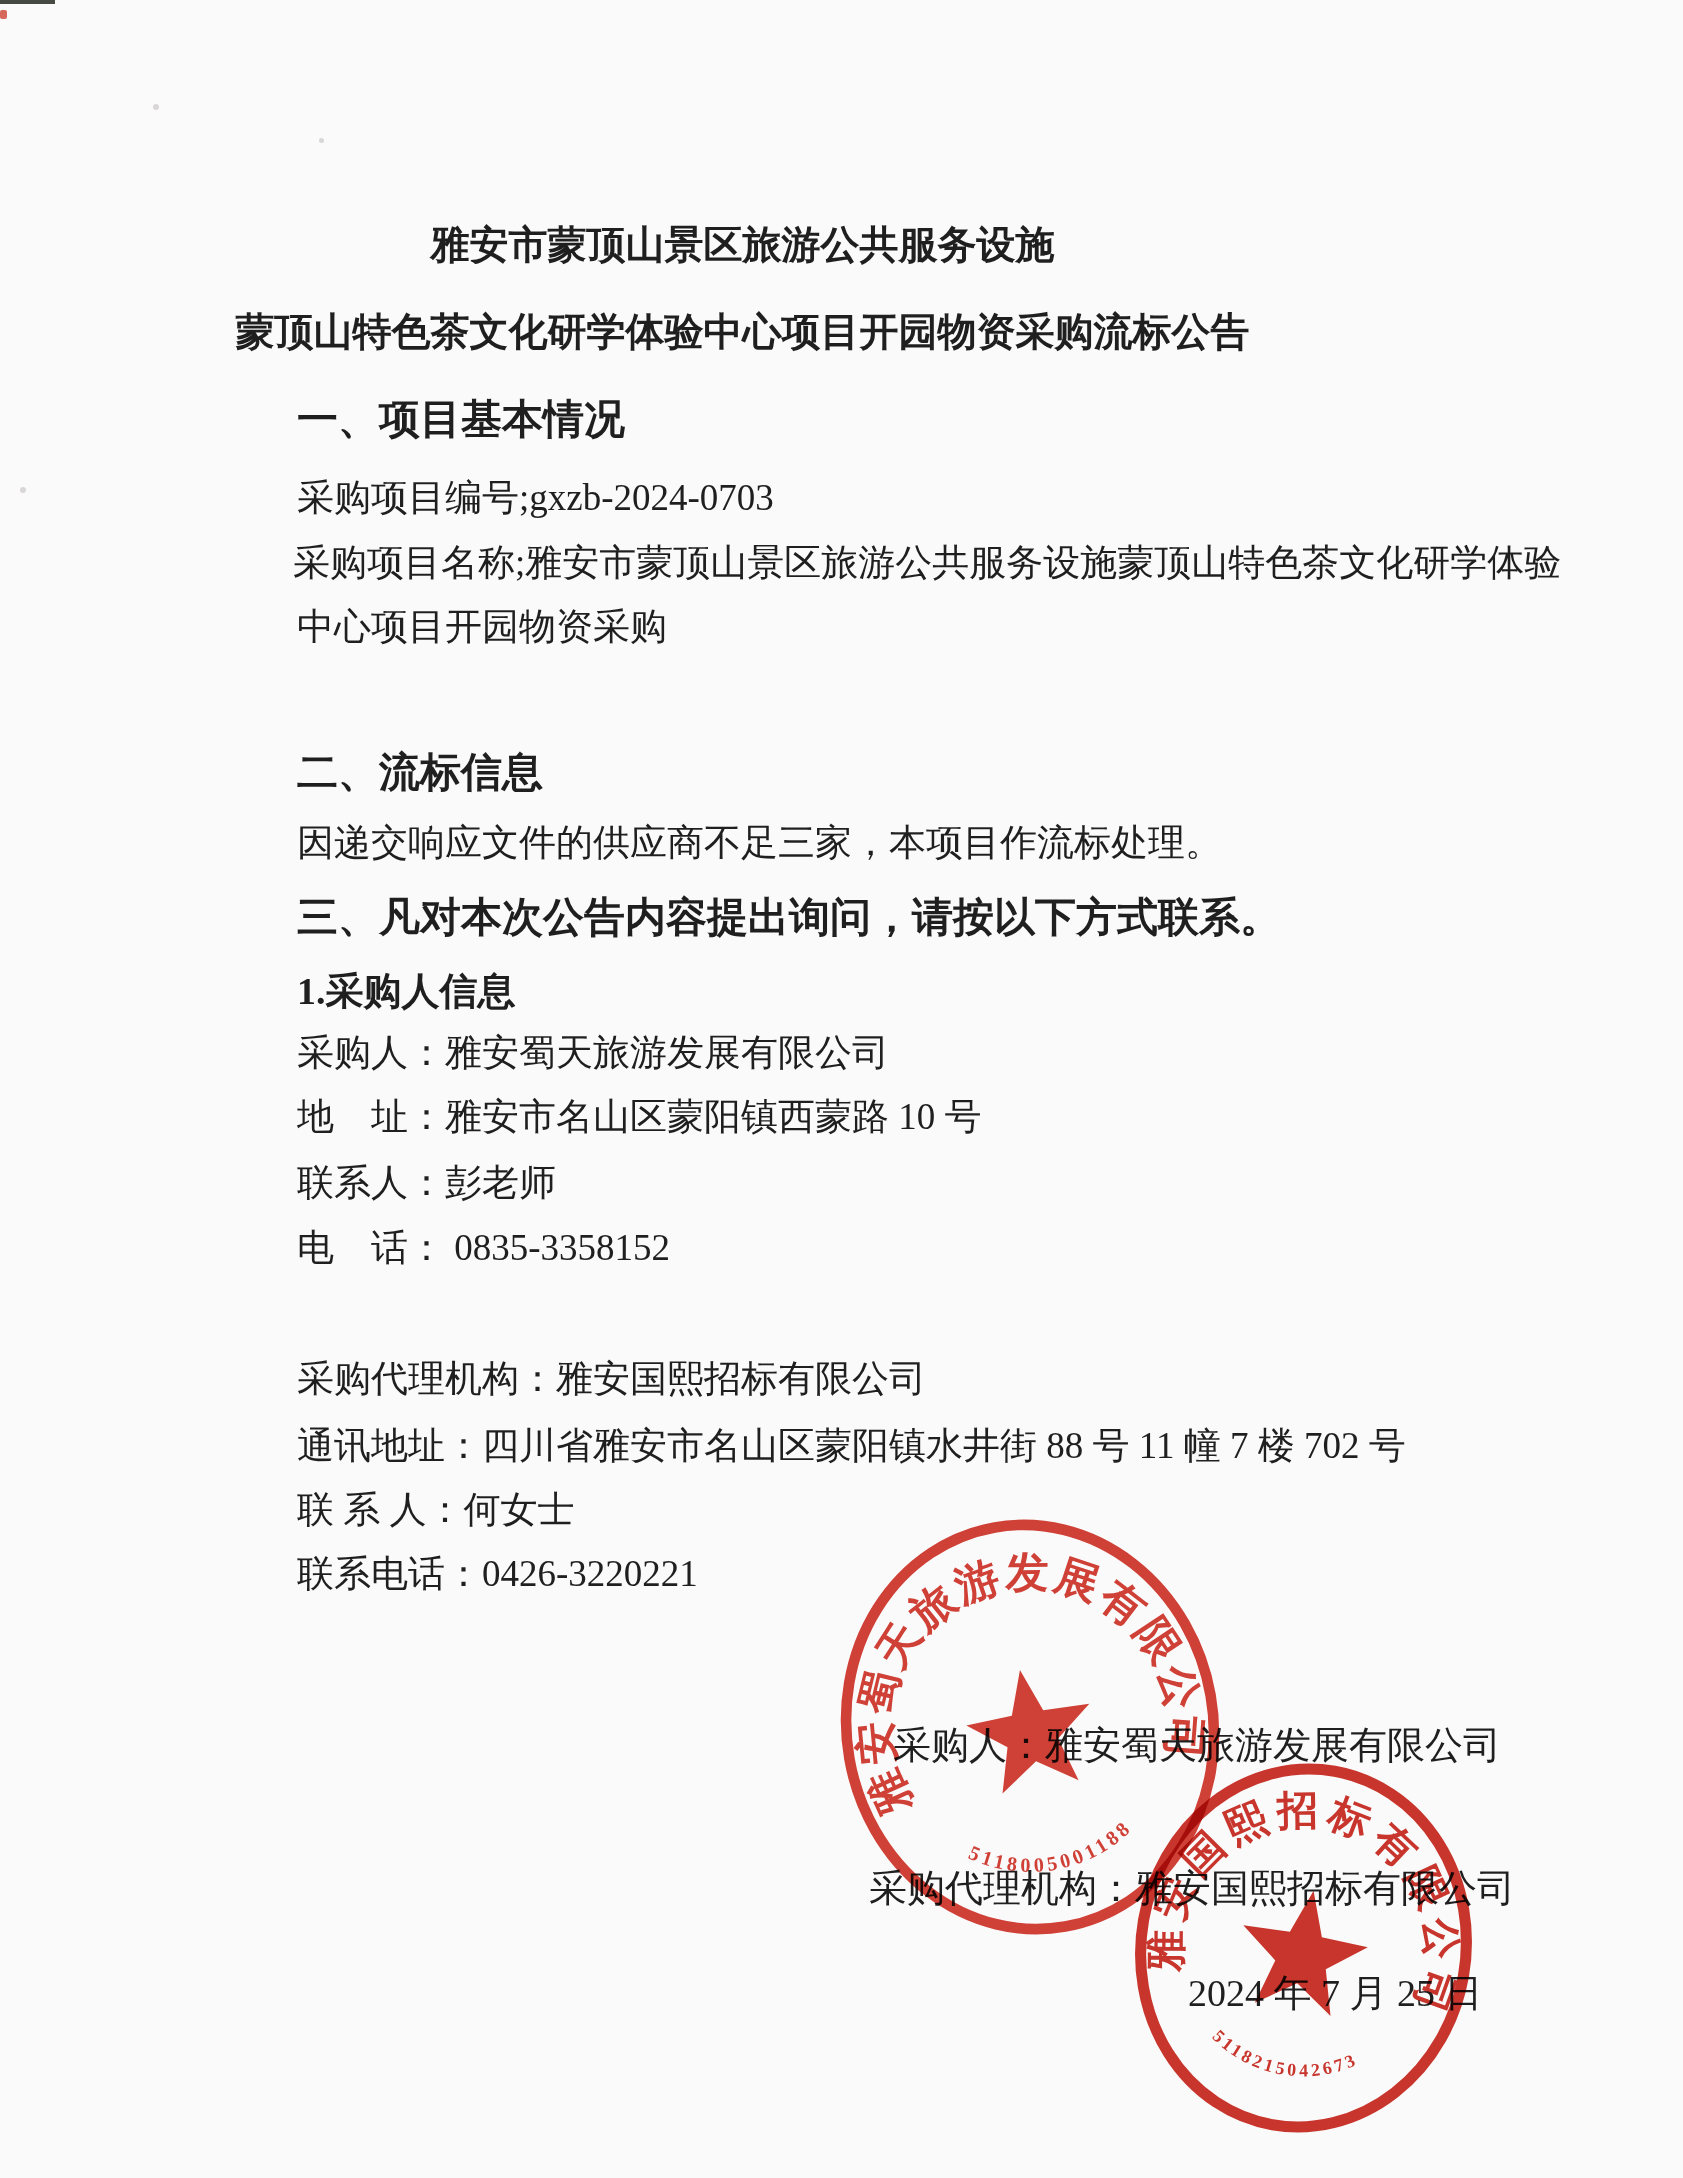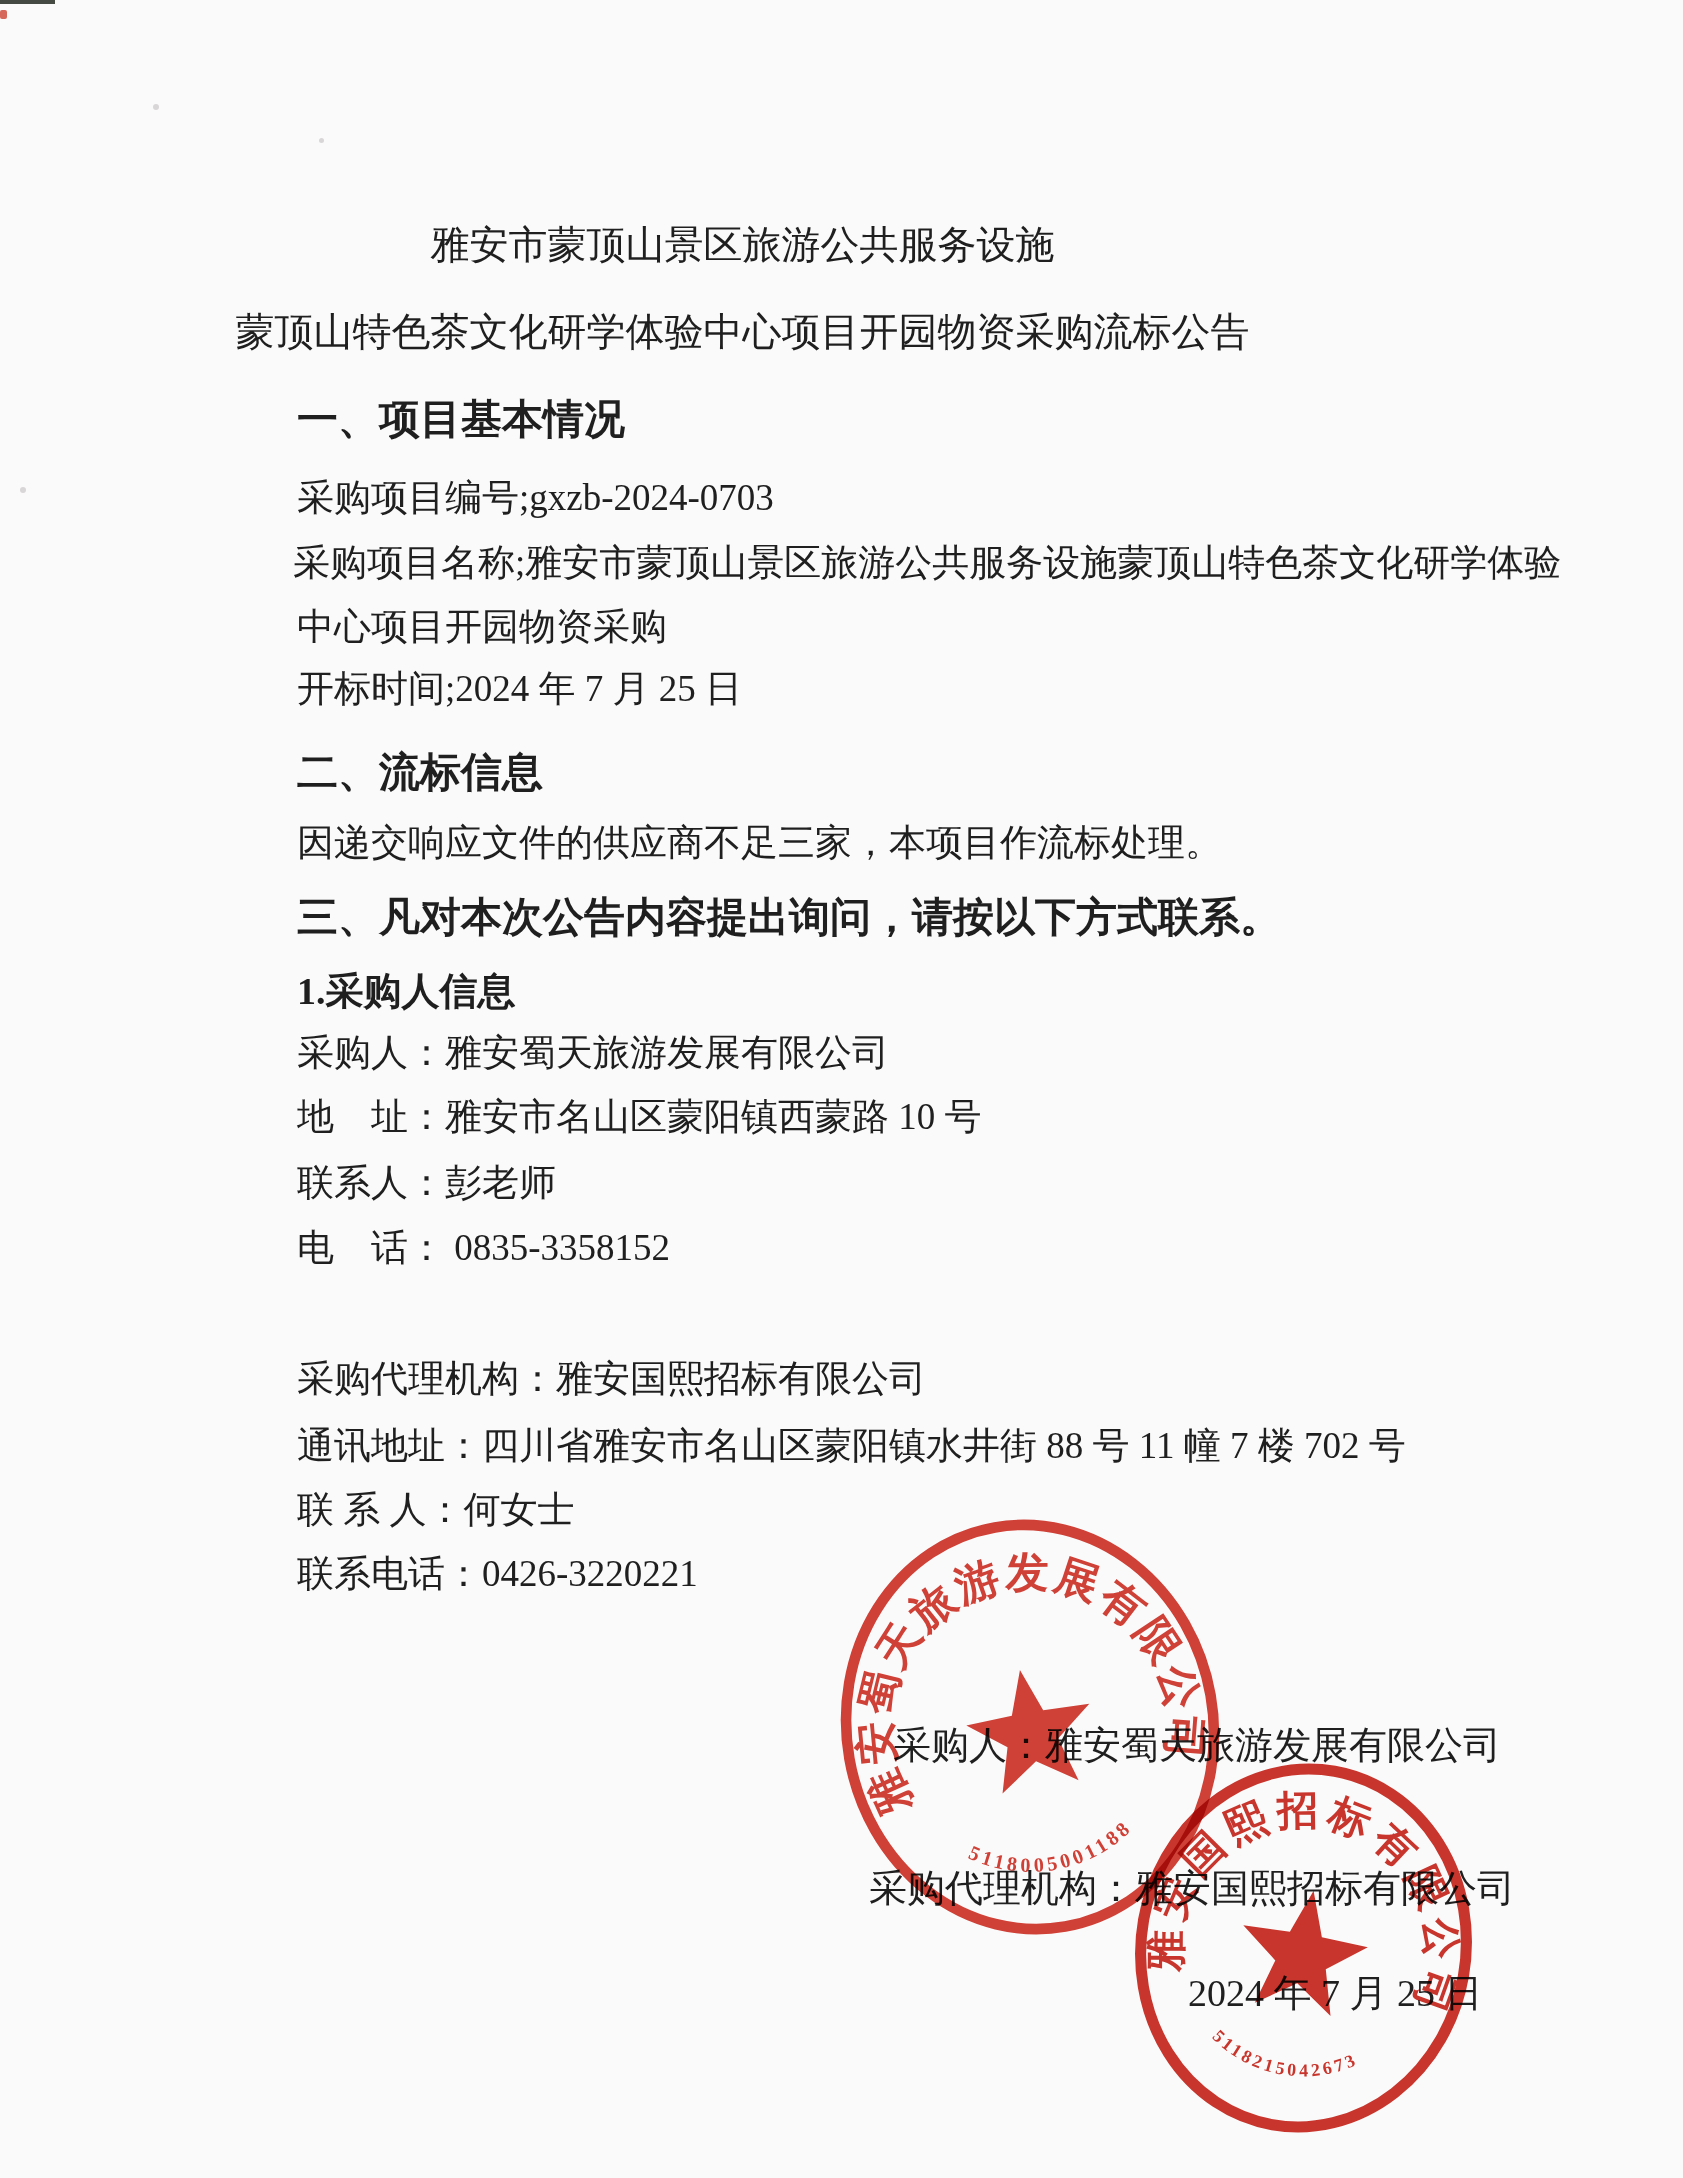--- a/index.html
+++ b/index.html
@@ -4,21 +4,21 @@
 <style>
   html,body{margin:0;padding:0;}
   body{
     width:1683px;height:2178px;position:relative;overflow:hidden;
     background:#fbfafa;
     font-family:"Liberation Serif","DejaVu Serif",serif;
     color:#1f1f1f;
   }
   .page{position:absolute;inset:0;}
   .line{position:absolute;white-space:pre;font-size:37px;line-height:1.2;}
-  .title{position:absolute;left:0;width:1485px;text-align:center;font-weight:400;font-size:39px;white-space:pre;}
+  .title{position:absolute;left:0;width:1485px;text-align:center;font-weight:700;font-size:39px;white-space:pre;}
   .heading{position:absolute;font-weight:700;font-size:41px;white-space:pre;}
   .subheading{position:absolute;font-weight:700;font-size:38px;white-space:pre;}
   .sig{position:absolute;white-space:pre;font-size:38px;}
   
   .corner-strip{position:absolute;left:0;top:0;width:55px;height:4px;background:#454a42;}
   .corner-speck{position:absolute;left:0;top:10px;width:7px;height:9px;background:#cc4433;opacity:.8;border-radius:2px;}
   .speck{position:absolute;background:#d8d6d6;border-radius:50%;}
   
   .stamp{position:absolute;mix-blend-mode:multiply;opacity:.92;}
   .stamp text{font-family:"Liberation Serif","DejaVu Serif",serif;font-weight:700;}
@@ -34,21 +34,20 @@
   <div class="speck" style="left:319px;top:138px;width:5px;height:5px;"></div>
   <div class="speck" style="left:20px;top:487px;width:6px;height:6px;"></div>
 
   <div class="title" style="top:218px;">雅安市蒙顶山景区旅游公共服务设施</div>
   <div class="title" style="top:305px;">蒙顶山特色茶文化研学体验中心项目开园物资采购流标公告</div>
 
   <div class="heading" style="left:297px;top:392px;">一、项目基本情况</div>
   <div class="line" style="left:297px;top:476px;">采购项目编号;gxzb-2024-0703</div>
   <div class="line" style="left:293px;top:541px;">采购项目名称;雅安市蒙顶山景区旅游公共服务设施蒙顶山特色茶文化研学体验</div>
   <div class="line" style="left:297px;top:605px;">中心项目开园物资采购</div>
-  <div class="line" style="left:297px;top:667px;">开标时间;2024 年 7 月 25 日</div>
 
   <div class="heading" style="left:297px;top:745px;text-align:center;">二、流标信息</div>
   <div class="line" style="left:297px;top:821px;">因递交响应文件的供应商不足三家，本项目作流标处理。</div>
 
   <div class="heading" style="left:297px;top:890px;">三、凡对本次公告内容提出询问，请按以下方式联系。</div>
 
   <div class="subheading" style="left:297px;top:966px;">1.采购人信息</div>
   <div class="line" style="left:297px;top:1031px;">采购人：雅安蜀天旅游发展有限公司</div>
   <div class="line" style="left:297px;top:1095px;">地　址：雅安市名山区蒙阳镇西蒙路 10 号</div>
   <div class="line" style="left:297px;top:1161px;">联系人：彭老师</div>

